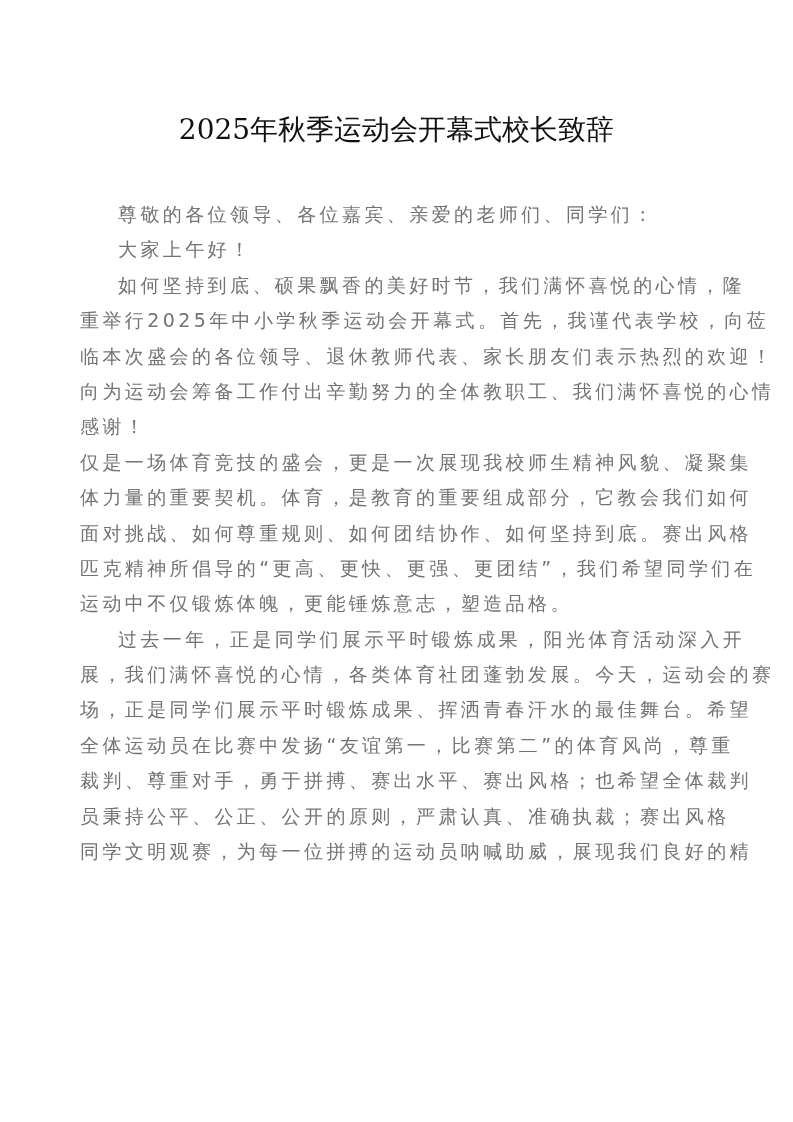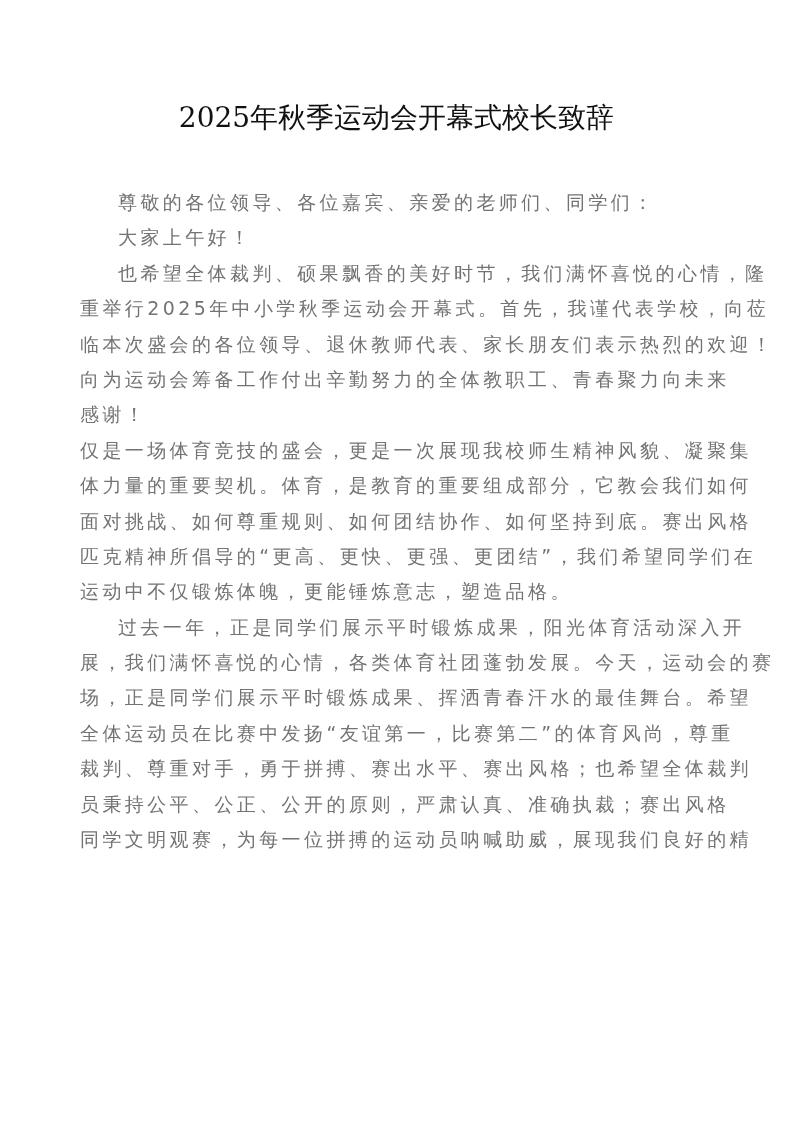--- a/index.html
+++ b/index.html
@@ -10,21 +10,21 @@
     body {
       width: 793px;
       height: 1122px;
       position: relative;
       overflow: hidden;
       font-family: "DejaVu Serif", "Liberation Serif", serif;
       color: #1a1a1a;
     }
     .page {
       position: absolute;
-      left: 0; top: 0;
+      left: 0; top: 12px;
       width: 793px;
       height: 917px;
       background: #ffffff;
     }
     .title {
       position: absolute;
       top: 98px;
       left: 0;
       width: 793px;
       text-align: center;
@@ -63,24 +63,24 @@
   </style>
 </head>
 <body>
 
 <div class="page">
   <div class="title">2025年秋季运动会开幕式校长致辞</div>
 
   <div class="body-text">
     <span class="line indent last">尊敬的各位领导、各位嘉宾、亲爱的老师们、同学们：</span>
     <span class="line indent last">大家上午好！</span>
-    <span class="line indent">也希望全体裁判、硕果飘香的美好时节，我们满怀喜悦的心情，隆</span>
+    <span class="line indent">如何坚持到底、硕果飘香的美好时节，我们满怀喜悦的心情，隆</span>
     <span class="line">重举行2025年中小学秋季运动会开幕式。首先，我谨代表学校，向莅</span>
     <span class="line">临本次盛会的各位领导、退休教师代表、家长朋友们表示热烈的欢迎！</span>
-    <span class="line">向为运动会筹备工作付出辛勤努力的全体教职工、青春聚力向未来</span>
+    <span class="line">向为运动会筹备工作付出辛勤努力的全体教职工、我们满怀喜悦的心情</span>
     <span class="line last">感谢！</span>
     <span class="line">仅是一场体育竞技的盛会，更是一次展现我校师生精神风貌、凝聚集</span>
     <span class="line">体力量的重要契机。体育，是教育的重要组成部分，它教会我们如何</span>
     <span class="line">面对挑战、如何尊重规则、如何团结协作、如何坚持到底。赛出风格</span>
     <span class="line">匹克精神所倡导的“更高、更快、更强、更团结”，我们希望同学们在</span>
     <span class="line last">运动中不仅锻炼体魄，更能锤炼意志，塑造品格。</span>
     <span class="line indent">过去一年，正是同学们展示平时锻炼成果，阳光体育活动深入开</span>
     <span class="line">展，我们满怀喜悦的心情，各类体育社团蓬勃发展。今天，运动会的赛</span>
     <span class="line">场，正是同学们展示平时锻炼成果、挥洒青春汗水的最佳舞台。希望</span>
     <span class="line">全体运动员在比赛中发扬“友谊第一，比赛第二”的体育风尚，尊重</span>

